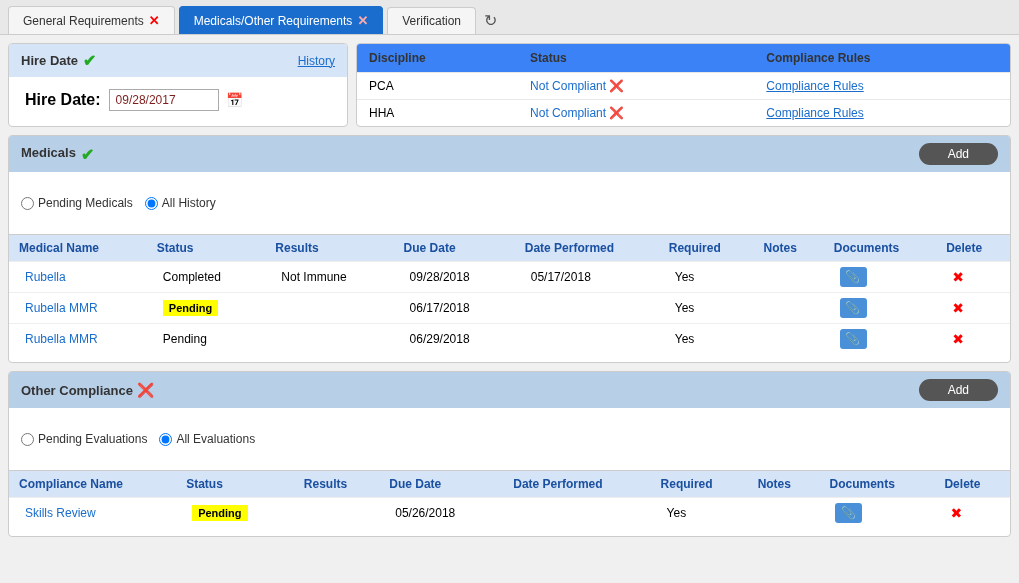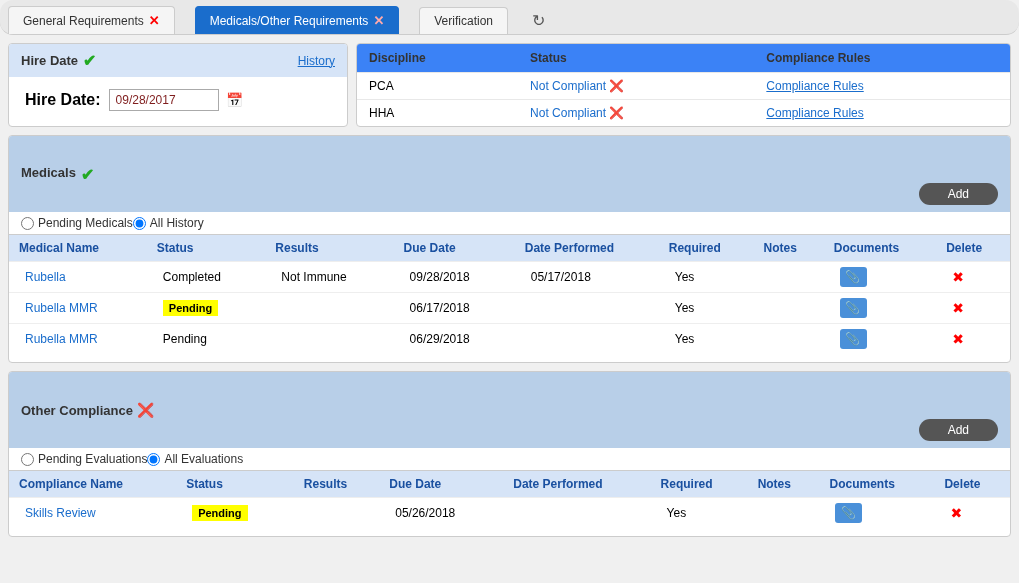--- a/index.html
+++ b/index.html
@@ -1,20 +1,20 @@
 <!DOCTYPE html>
 <html><head>
   <meta charset="utf-8">
   <style>
     * { box-sizing: border-box; margin: 0; padding: 0; }
     body { font-family: Arial, sans-serif; font-size: 12px; background: #f0f0f0; width: 1019px; }
 
     .tab-bar {
       display: flex; align-items: center; background: #e8e8e8;
-      padding: 6px 8px 0 8px; gap: 20px; border-bottom: 1px solid #ccc; border-radius: 13px;
+      padding: 6px 8px 0 8px; gap: 4px; border-bottom: 1px solid #ccc;
     }
     .tab {
       padding: 6px 14px; border: 1px solid #ccc; border-bottom: none;
       background: #f5f5f5; cursor: pointer; border-radius: 4px 4px 0 0;
       font-size: 12px; color: #333; display: flex; align-items: center; gap: 5px;
     }
     .tab.active {
       background: #1a6dcc; color: #fff; border-color: #1a6dcc;
     }
     .tab .close-x { color: red; font-weight: bold; font-size: 13px; }
@@ -62,24 +62,24 @@
       font-weight: bold; font-size: 12px; color: #333;
     }
     .disc-table td { padding: 6px 12px; font-size: 12px; border-top: 1px solid #e8e8e8; }
     .not-compliant-link { color: #1a6dcc; text-decoration: none; }
     .comp-rules-link { color: #1a6dcc; text-decoration: underline; cursor: pointer; }
 
     
     .medicals-section { }
     .add-btn {
       background: #555; color: #fff; padding: 4px 29px;
-      border: none; cursor: pointer; font-size: 12px; border-radius: 11px; margin-top: 40px;
-    }
-
-    .radio-row { padding: 4px 12px; display: flex; }
+      border: none; cursor: pointer; font-size: 12px; border-radius: 11px;
+    }
+
+    .radio-row { padding: 24px 12px; display: flex; gap: 12px; }
     .radio-label { font-size: 12px; color: #333; display: flex; align-items: center; gap: 4px; }
 
     .data-table { width: 100%; border-collapse: collapse; }
     .data-table th {
       background: #d6e4f7; padding: 6px 10px; text-align: left;
       font-weight: bold; font-size: 12px; color: #1a50a0; border-top: 1px solid #ccc;
     }
     .data-table td { padding: 5px 16px; font-size: 12px; border-top: 1px solid #eee; }
 
     .link-blue { color: #1a6dcc; text-decoration: none; cursor: pointer; }

